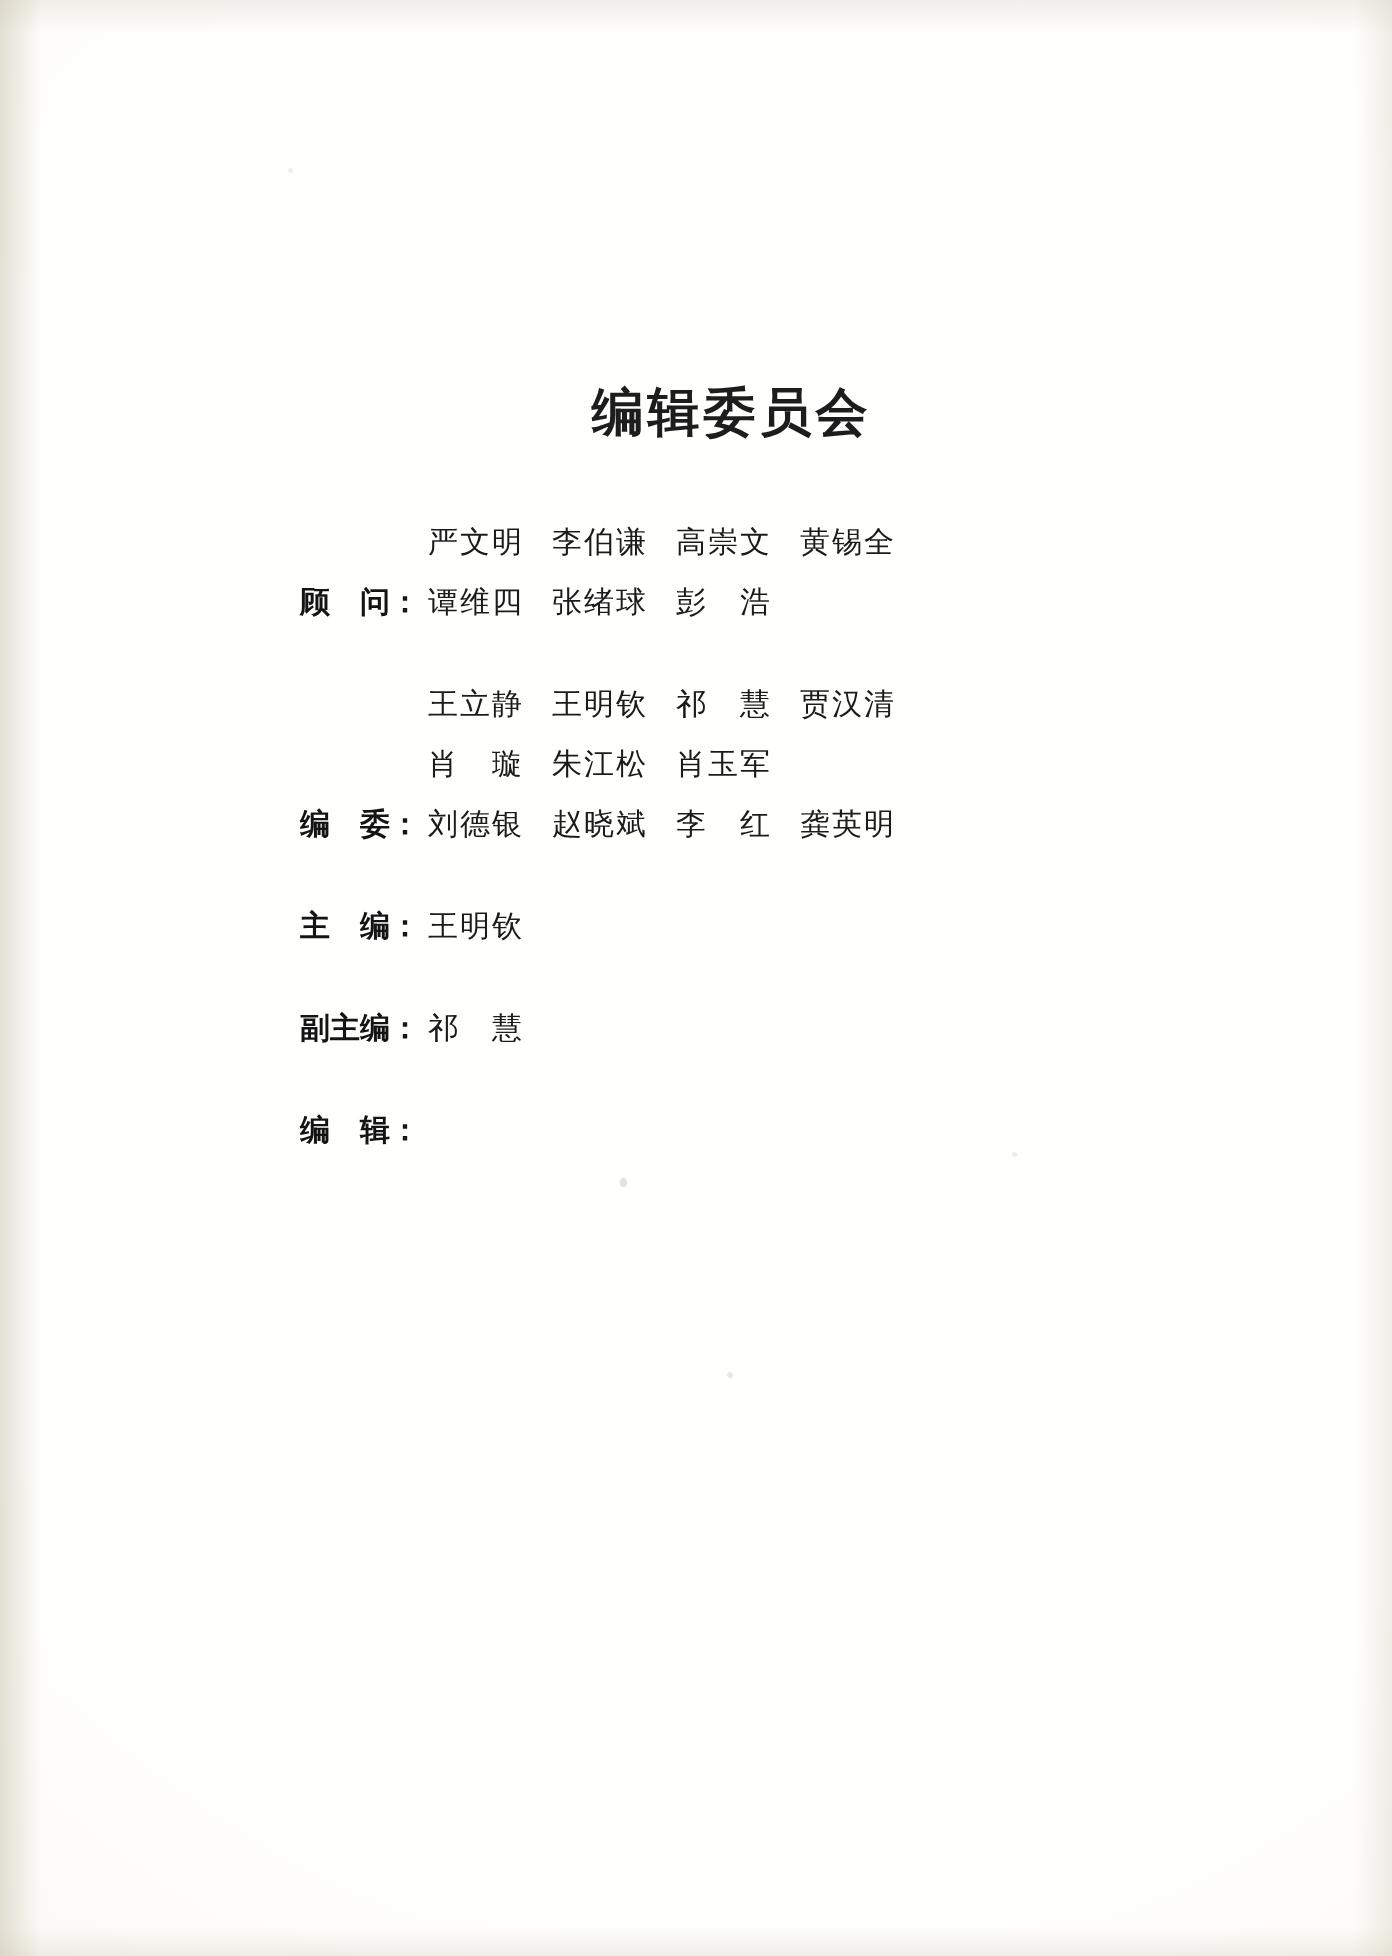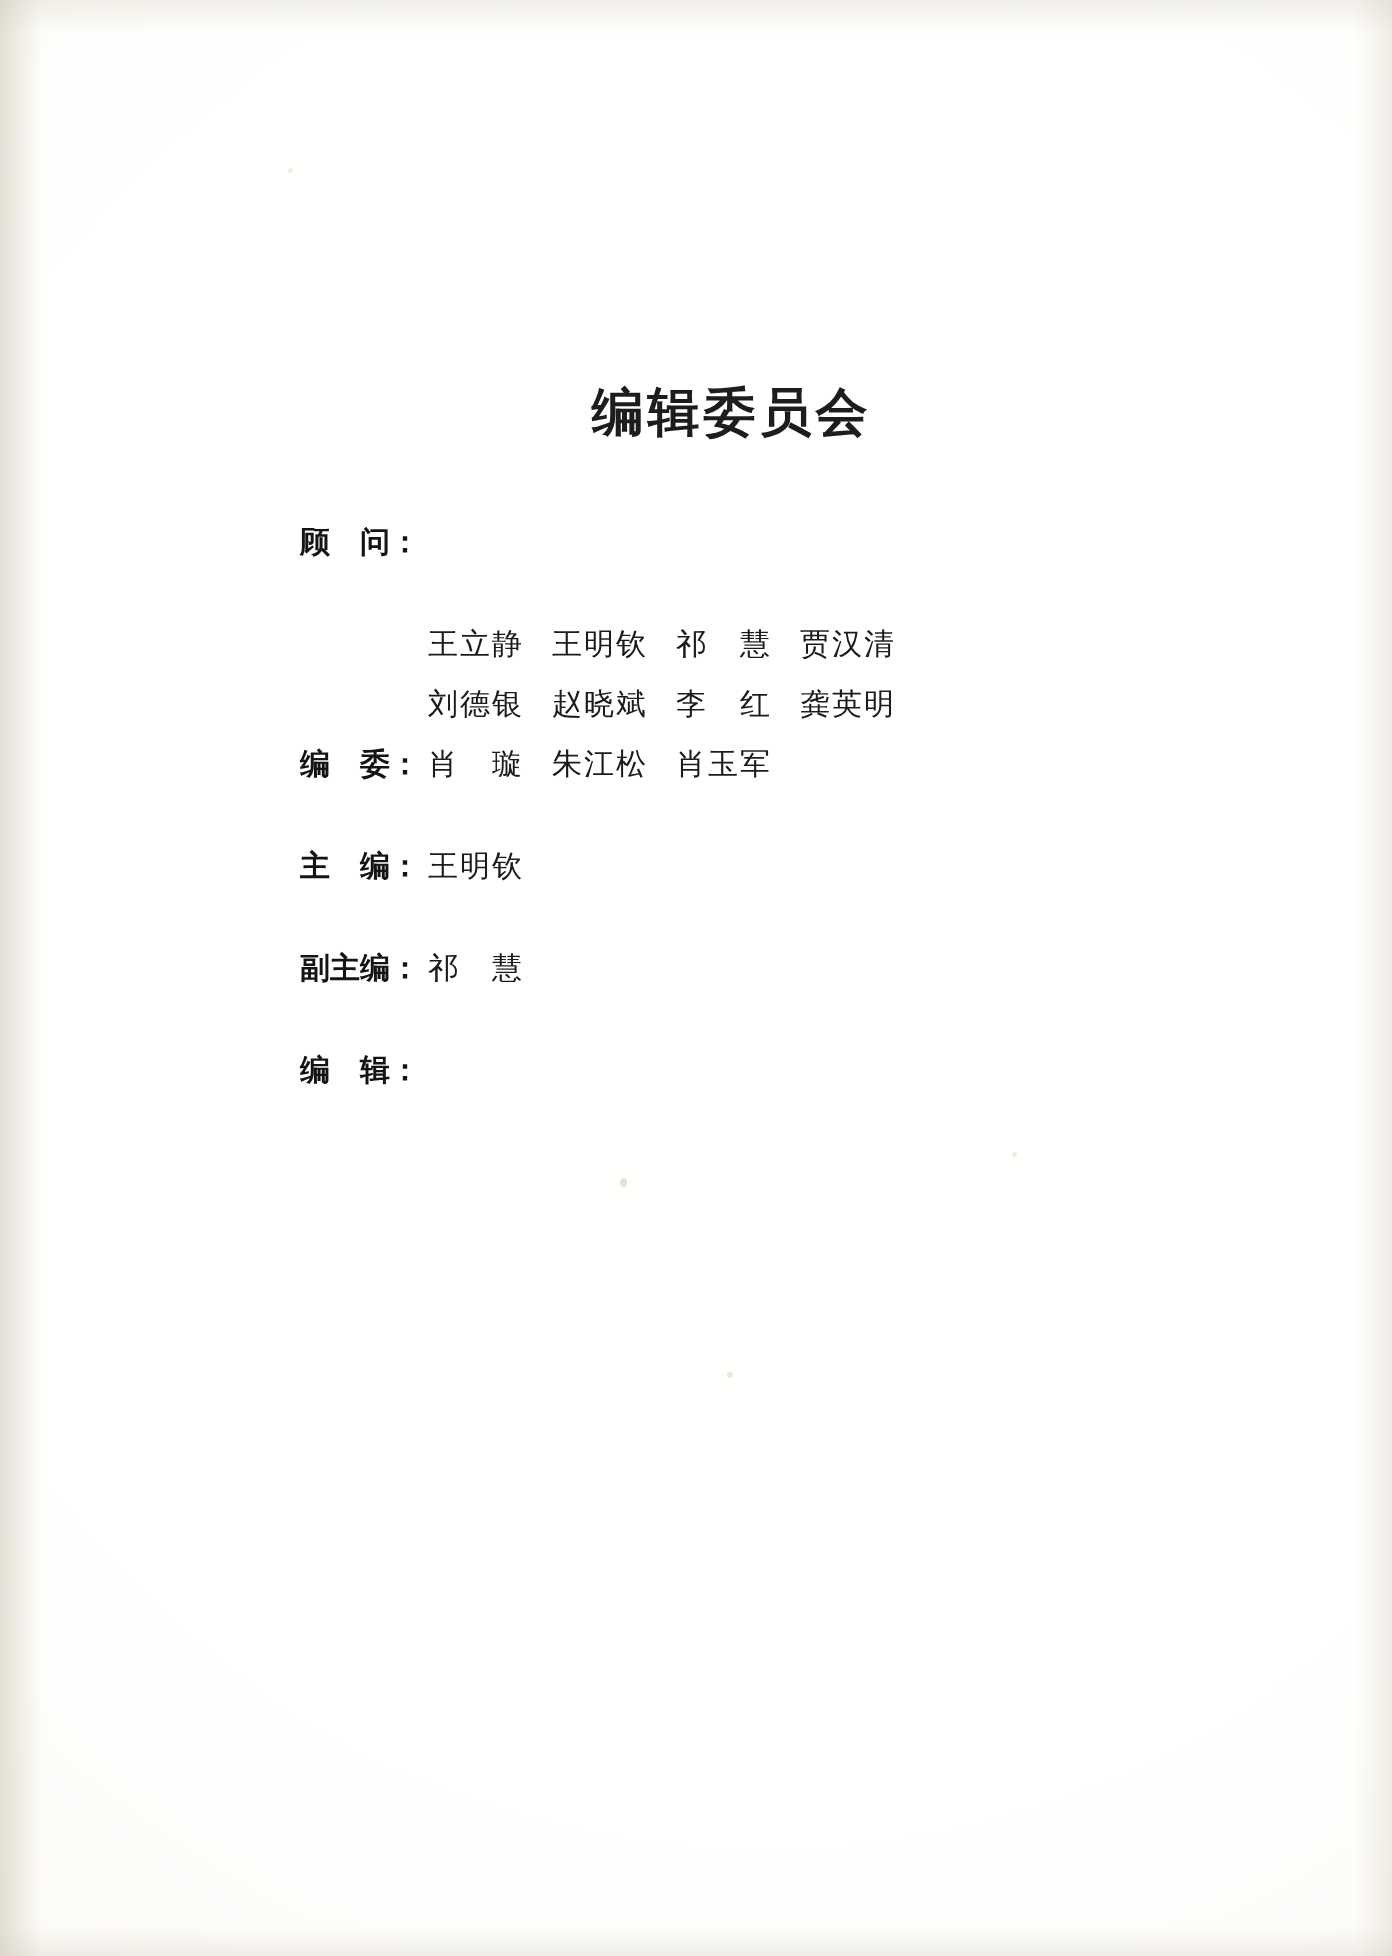--- a/index.html
+++ b/index.html
@@ -121,42 +121,53 @@
 <div class="page">
   <div class="content">
 
     <div class="doc-title">编辑委员会</div>
 
     <div class="roster">
 
       <div class="entry">
         <div class="entry-label">顾　问：</div>
         <div class="entry-names">
+          <div class="name-row">
+            <span class="name">严文明</span>
+            <span class="name">李伯谦</span>
+            <span class="name">高崇文</span>
+            <span class="name">黄锡全</span>
+          </div>
+          <div class="name-row">
+            <span class="name">谭维四</span>
+            <span class="name">张绪球</span>
+            <span class="name">彭　浩</span>
+          </div>
         </div>
       </div>
 
       <div class="entry">
         <div class="entry-label">编　委：</div>
         <div class="entry-names">
           <div class="name-row">
             <span class="name">王立静</span>
             <span class="name">王明钦</span>
             <span class="name">祁　慧</span>
             <span class="name">贾汉清</span>
           </div>
           <div class="name-row">
+            <span class="name">肖　璇</span>
+            <span class="name">朱江松</span>
+            <span class="name">肖玉军</span>
+          </div>
+          <div class="name-row">
             <span class="name">刘德银</span>
             <span class="name">赵晓斌</span>
             <span class="name">李　红</span>
             <span class="name">龚英明</span>
-          </div>
-          <div class="name-row">
-            <span class="name">肖　璇</span>
-            <span class="name">朱江松</span>
-            <span class="name">肖玉军</span>
           </div>
         </div>
       </div>
 
       <div class="entry">
         <div class="entry-label">主　编：</div>
         <div class="entry-names">
           <div class="name-row">
             <span class="name">王明钦</span>
           </div>

